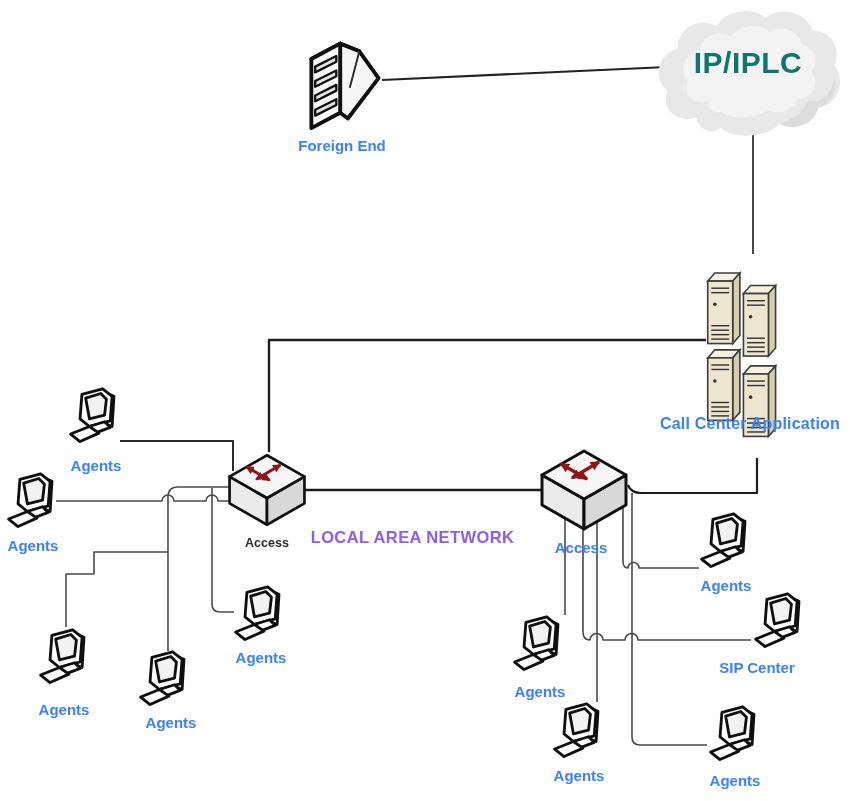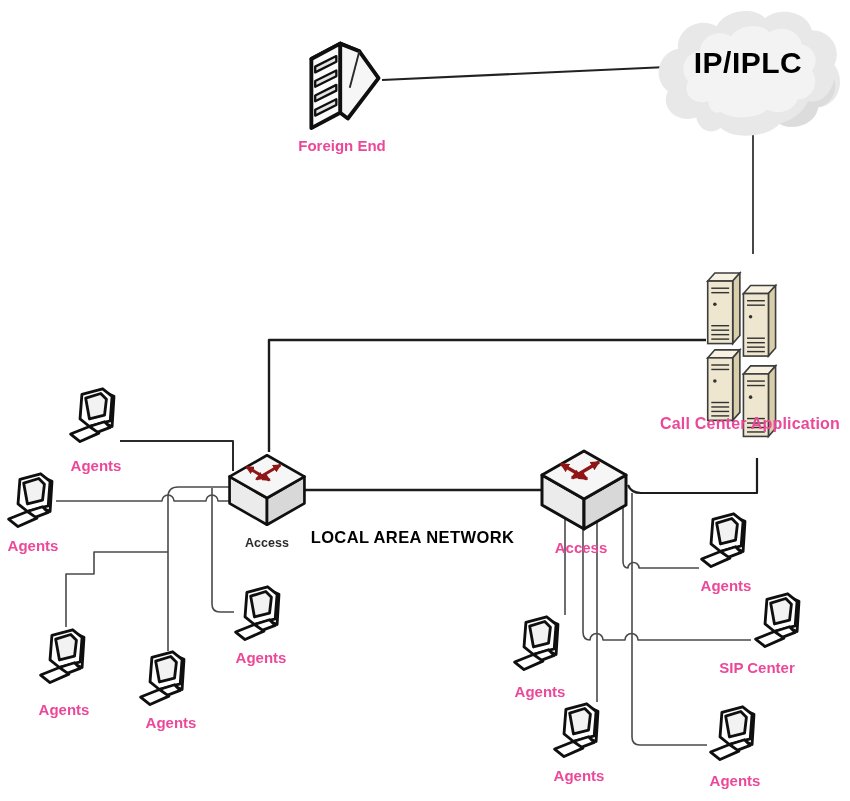--- a/index.html
+++ b/index.html
@@ -1,24 +1,24 @@
 <!DOCTYPE html>
 <html><head>
 <meta charset="utf-8">
 <style>
   html,body{margin:0;padding:0;background:#ffffff;}
   #stage{position:relative;width:850px;height:801px;background:#fff;overflow:hidden;
          font-family:"Liberation Sans", sans-serif;}
   .wires{position:absolute;left:0;top:0;z-index:1;}
   .node{position:absolute;z-index:2;}
-  .lbl{position:absolute;z-index:3;font-weight:bold;color:#ec4899;text-align:center;
+  .lbl{position:absolute;z-index:3;font-weight:bold;color:#3b82f6;text-align:center;
        font-size:15px;line-height:1.1;white-space:nowrap;}
   .lbl.small{font-size:12.5px;color:#2a2a2a;}
-  .lbl.big{font-size:30px;color:#000000;letter-spacing:0.5px;}
-  .lbl.lan{font-size:16.5px;letter-spacing:0.4px;color:#000000;}
+  .lbl.big{font-size:30px;color:#0f766e;letter-spacing:0.5px;}
+  .lbl.lan{font-size:16.5px;letter-spacing:0.4px;color:#8b5cf6;}
   .lbl.cc{font-size:16px;letter-spacing:0.2px;}
   svg{display:block;}
   #defs{position:absolute;width:0;height:0;}
 </style>
 </head>
 <body>
 
 <div id="stage">
 
   <svg id="defs" aria-hidden="true">

